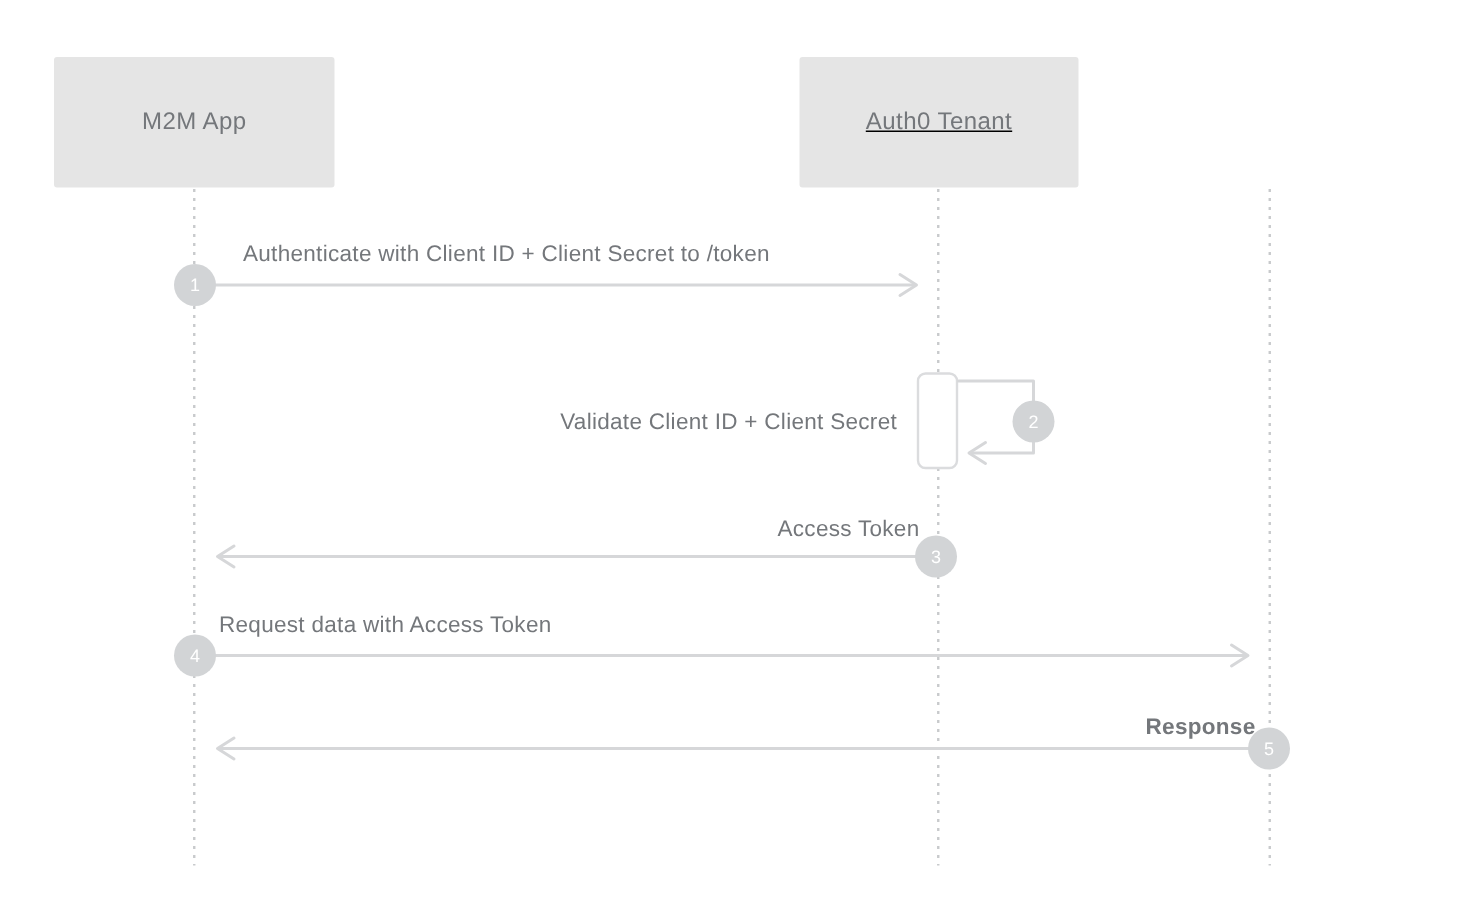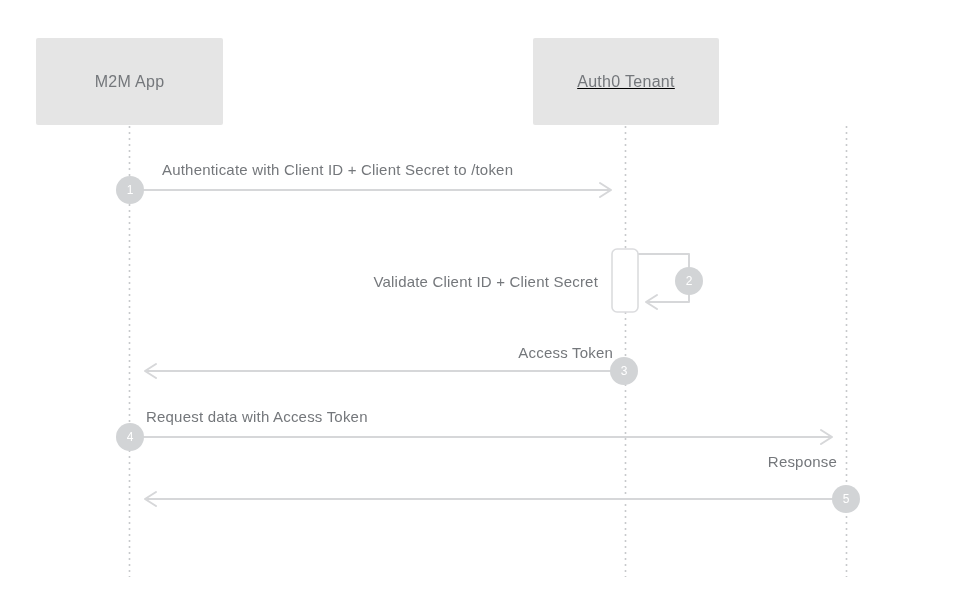--- a/index.html
+++ b/index.html
@@ -66,21 +66,21 @@
     color: #74777b;
     font-size: 15px;
     line-height: 19px;
     white-space: nowrap;
     letter-spacing: 0.2px;
   }
   .label-1 { left: 162px;  top: 160px; }
   .label-2 { right: 379px; top: 272px; }
   .label-3 { right: 364px; top: 343px; margin-left: 16px; }
   .label-4 { left: 146px;  top: 407px; }
-  .label-5 { right: 140px; top: 452px; }
+  .label-5 { right: 140px; top: 475px; font-weight: bold; }
 </style>
 </head>
 <body>
 
 <div class="canvas">
 
   <div class="actor actor-1">
     <span>M2M App</span>
   </div>
   <div class="actor actor-2">

